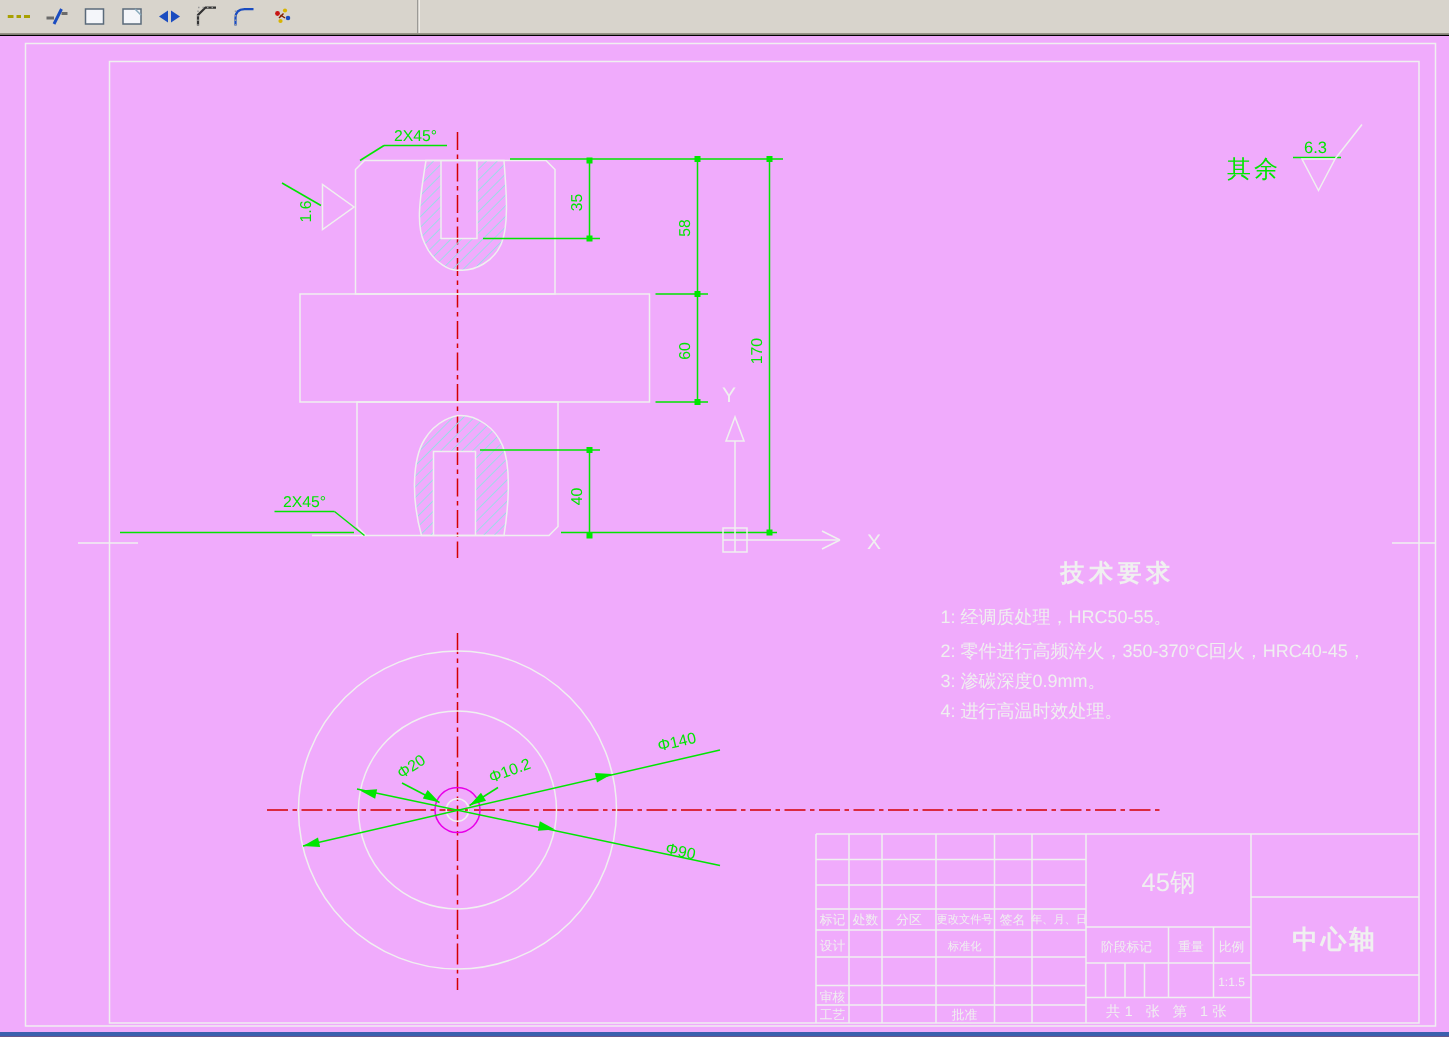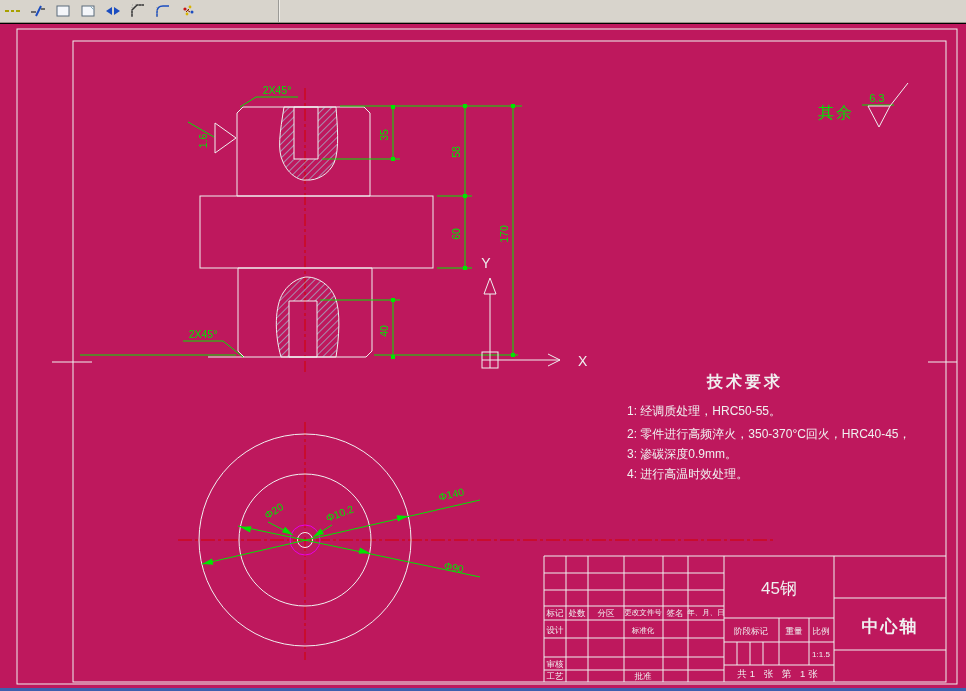--- a/index.html
+++ b/index.html
@@ -3,21 +3,21 @@
 <meta charset="utf-8">
 <style>
   html,body{margin:0;padding:0}
   body{width:966px;height:691px;position:relative;background:#000;overflow:hidden;
        font-family:"Liberation Sans",sans-serif}
   .toolbar{position:absolute;top:0;left:0;width:966px;height:23px;background:#d8d4cc;
            border-bottom:1px solid #979387;display:flex;align-items:center;box-sizing:border-box}
   .tb-panel{display:flex;align-items:center;height:22px;padding:0 3px;gap:5px;width:280px;
             border-right:2px groove #efede8;box-sizing:border-box}
   .tb-icon{width:20px;height:18px;display:flex;align-items:center;justify-content:center;cursor:pointer}
-  .canvas{position:absolute;top:24px;left:0;width:966px;height:664px;background:#be185d}
+  .canvas{position:absolute;top:24px;left:0;width:966px;height:664px;background:#f0abfc}
   svg text{font-family:"Liberation Sans",sans-serif}
   .bottom-edge{position:absolute;bottom:0;left:0;height:3px;width:966px;background:#3c60ae}
 </style>
 </head>
 <body>
 
 <div class="toolbar">
   <div class="tb-panel">
     <span class="tb-icon">
       <svg width="16" height="16">

